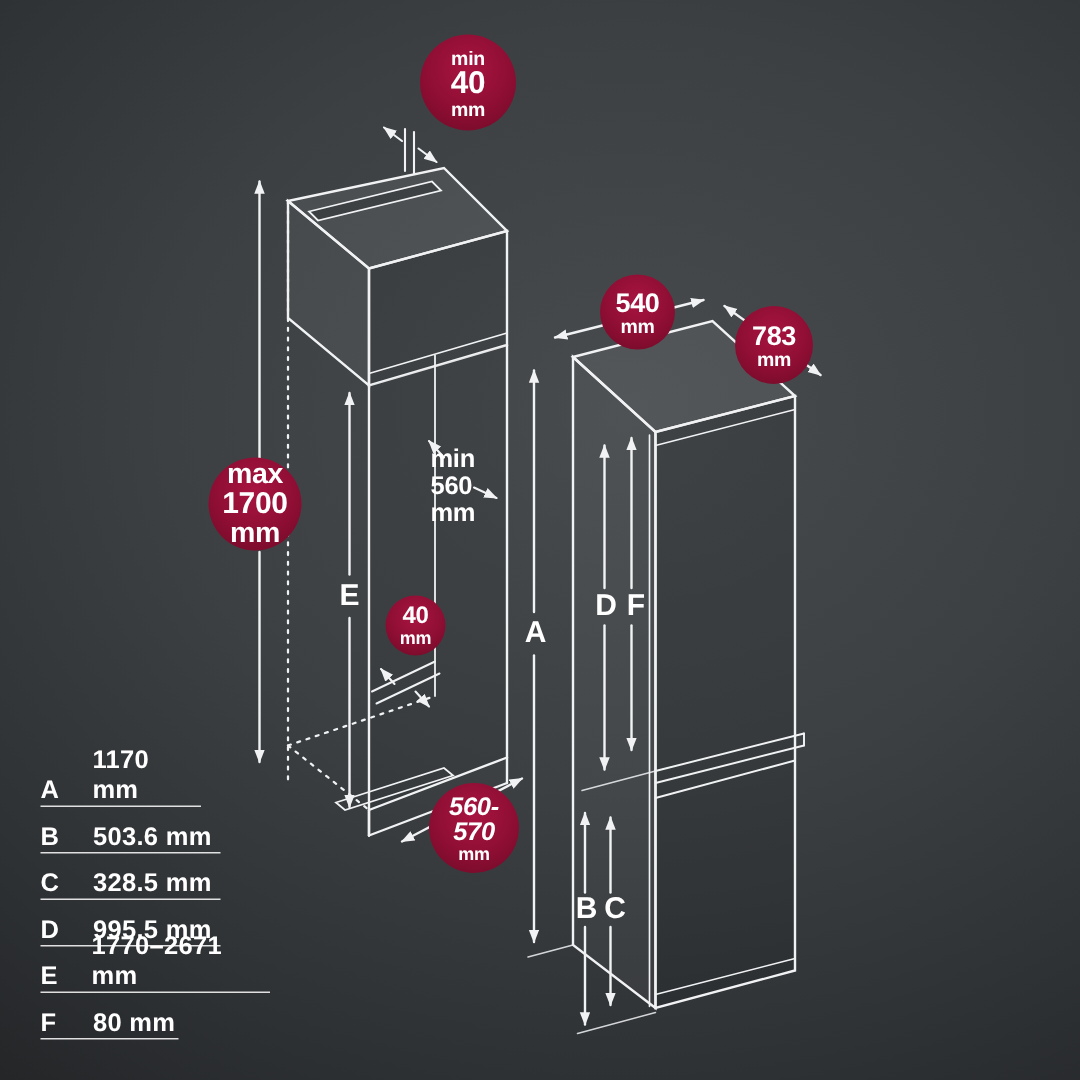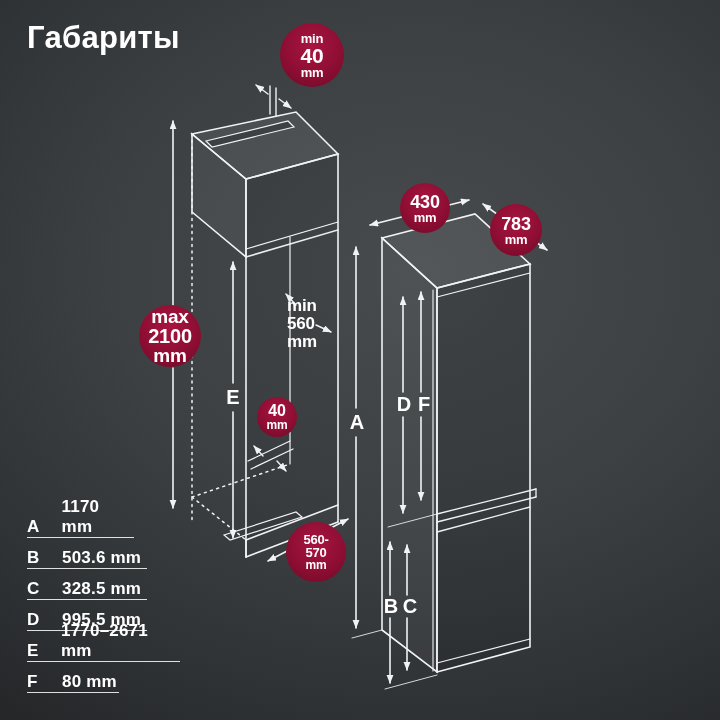--- a/index.html
+++ b/index.html
@@ -28,21 +28,21 @@
   .bg-min40 .sm{font-size:13px;} .bg-min40 .lg{font-size:21px;}
   .bg-540     {left:400px;top:183px;width:50px;height:50px;}
   .bg-540 .sm {font-size:13px;} .bg-540 .lg{font-size:18px;}
   .bg-545     {left:490px;top:204px;width:52px;height:52px;}
   .bg-545 .sm {font-size:13px;} .bg-545 .lg{font-size:18px;}
   .bg-max2100 {left:139px;top:305px;width:62px;height:62px;}
   .bg-max2100 .sm{font-size:19px;} .bg-max2100 .lg{font-size:20px;}
   .bg-40      {left:257px;top:397px;width:40px;height:40px;}
   .bg-40 .sm  {font-size:12px;} .bg-40 .lg{font-size:16px;}
   .bg-560570  {left:286px;top:522px;width:60px;height:60px;}
-  .bg-560570 .sm{font-size:12px;} .bg-560570 .lg{font-size:13px;}
+  .bg-560570 .sm{font-size:12px;} .bg-560570 .lg{font-size:17px;font-style:italic;}
 
   
   .anno{
     position:absolute;left:287px;top:297px;color:#fff;font-weight:700;
     font-size:17px;line-height:1.06;letter-spacing:-.2px;
   }
   .anno span{display:block;}
 
   
   .lab{
@@ -59,21 +59,20 @@
   }
   .lrow .lt{width:35px;}
   .w1{width:107px;} .w2{width:120px;} .w3{width:120px;}
   .w4{width:120px;} .w5{width:153px;} .w6{width:92px;}
 </style>
 </head>
 <body>
 
 <div class="stage">
 
-  <h1 class="title">Габариты</h1>
 
   <svg class="linework" width="720" height="720" viewBox="0 0 720 720">
     <defs>
       <marker id="arw" markerUnits="userSpaceOnUse" markerWidth="10" markerHeight="8" refX="8.2" refY="3.5" orient="auto-start-reverse">
         <path d="M0,0 L9,3.5 L0,7 Z" fill="#f1f2f3"></path>
       </marker>
     </defs>
 
     <g stroke="#f1f2f3" stroke-width="1.6" fill="none" stroke-linecap="round">
 
@@ -181,32 +180,32 @@
     </g>
   </svg>
 
   <div class="badge bg-min40">
     <span class="sm">min</span>
     <span class="lg">40</span>
     <span class="sm">mm</span>
   </div>
 
   <div class="badge bg-540">
-    <span class="lg">430</span>
+    <span class="lg">540</span>
     <span class="sm">mm</span>
   </div>
 
   <div class="badge bg-545">
     <span class="lg">783</span>
     <span class="sm">mm</span>
   </div>
 
   <div class="badge bg-max2100">
     <span class="sm">max</span>
-    <span class="lg">2100</span>
+    <span class="lg">1700</span>
     <span class="sm">mm</span>
   </div>
 
   <div class="badge bg-40">
     <span class="lg">40</span>
     <span class="sm">mm</span>
   </div>
 
   <div class="badge bg-560570">
     <span class="lg">560-</span>

